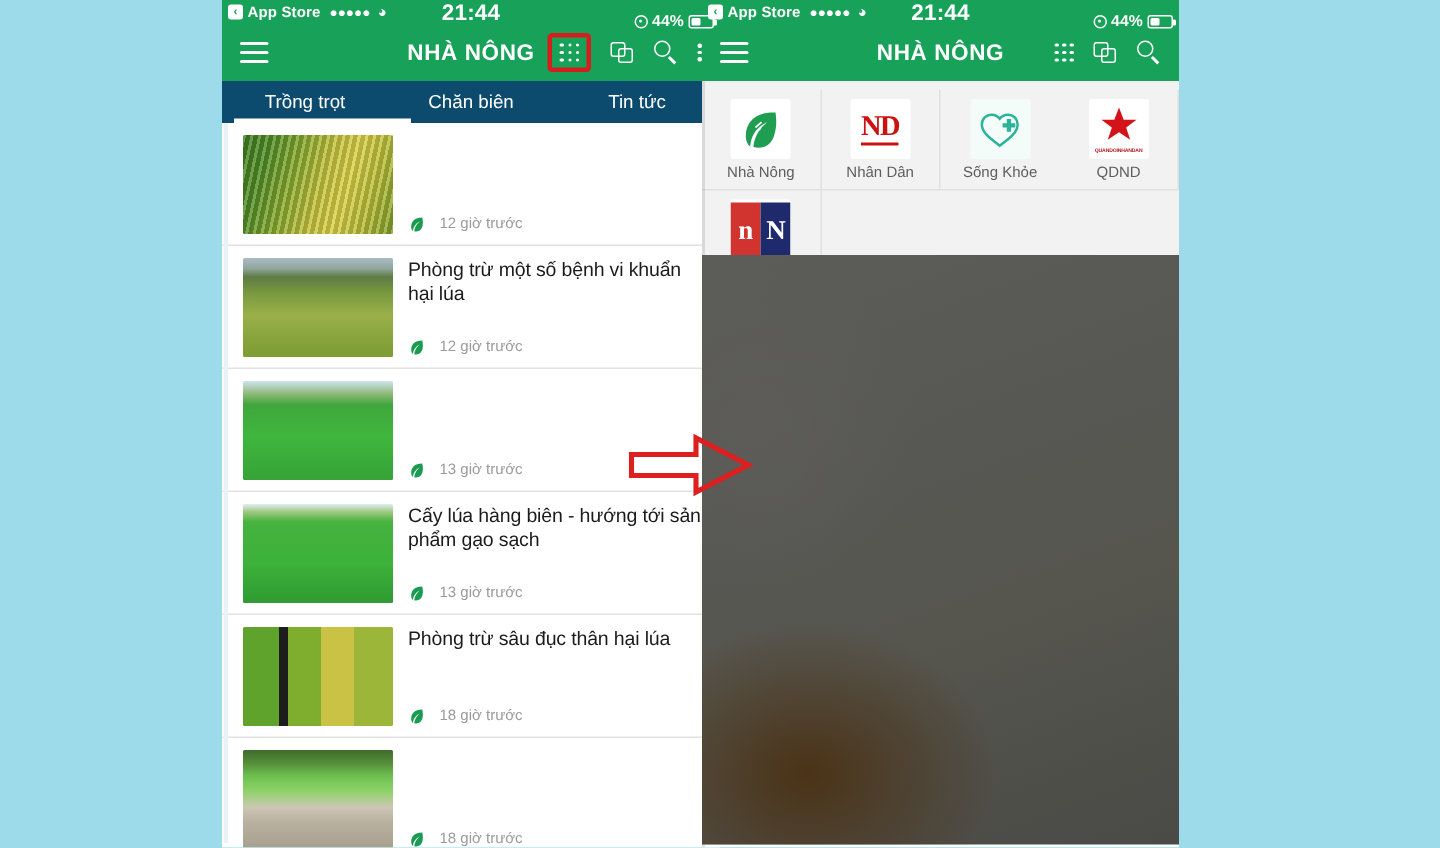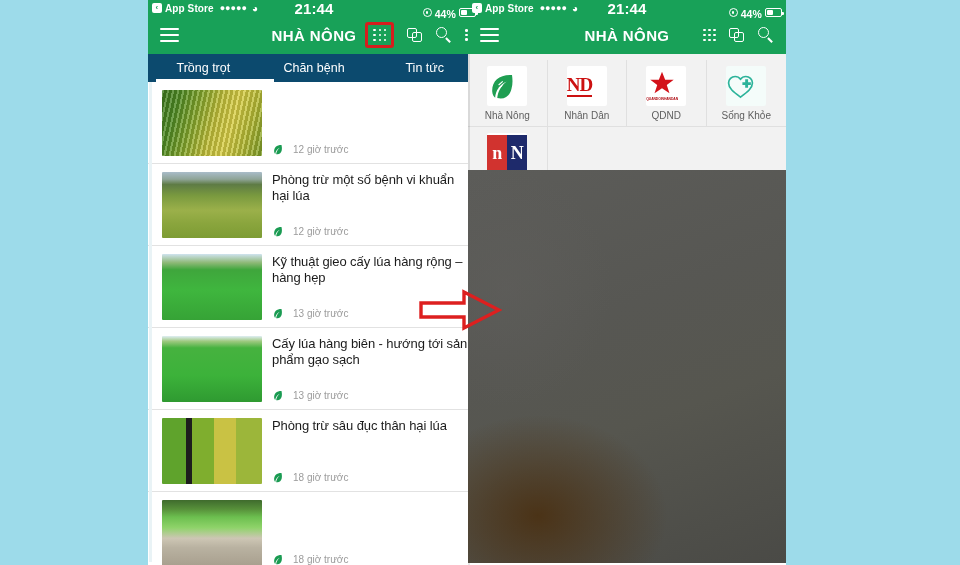--- a/index.html
+++ b/index.html
@@ -32,21 +32,21 @@
     margin-right: 3px; font-weight: bold;
   }
   .sb-appstore { font-size: 10px; text-align: right; }
   .sb-dots { margin-left: 6px; letter-spacing: 0px; font-size: 9px; }
   .sb-wifi { margin-left: 5px; font-size: 10px; }
   .sb-time {
     position: absolute; left: 0; right: 0; text-align: center;
     font-size: 15px; font-weight: bold;
   }
   .sb-right {
-    margin-left: auto; display: flex; align-items: flex-start; gap: 3px;
+    margin-left: auto; display: flex; align-items: center; gap: 3px;
     position: relative; z-index: 2; margin-top: 12px;
   }
   .sb-loc {
     width: 9px; height: 9px; border: 1.2px solid #fff; border-radius: 50%;
     position: relative;
   }
   .sb-loc::after {
     content: ""; position: absolute; left: 2.2px; top: 2.2px;
     width: 2.6px; height: 2.6px; background: #fff; border-radius: 50%;
   }
@@ -142,21 +142,21 @@
     border-bottom: 1px solid #d4d4d4;
   }
   .drawer-row { display: flex; }
   .drawer-cell {
     width: 79.5px; padding: 6px 2px 5px; text-align: center;
     border-right: 1px solid #e0e0e0; cursor: pointer;
   }
   .drawer-cell.last { border-right: none; }
   .drawer-cell .app-ico {
     width: 40px; height: 40px; margin: 0 auto 4px; border-radius: 2px;
-    background: #ffffff; display: flex; align-items: center; 
+    background: #ffffff; display: flex; align-items: center; justify-content: center;
     overflow: hidden;
   }
   .drawer-cell .app-label {
     font-size: 10px; color: #5e5e5e; white-space: nowrap;
   }
 
   
   .darkview {
     position: absolute; left: 0; top: 170px; width: 318px; height: 393px;
     background:
@@ -229,21 +229,21 @@
       <span class="more-icon">
           <i></i>
           <i></i>
           <i></i>
         </span>
     </div>
   </div>
 
   <div class="tabstrip">
     <span class="tab active">Trồng trọt</span>
-    <span class="tab">Chăn bệnh</span>
+    <span class="tab">Chăn biên</span>
     <span class="tab">Tin tức</span>
     <span class="tab-underline"></span>
   </div>
 
   <div class="scroll-rail"></div>
 
   <div class="article-list">
 
     <div class="article">
       <div class="article-thumb" style="background-image:
@@ -276,21 +276,20 @@
       </div>
     </div>
 
     <div class="article">
       <div class="article-thumb" style="background-image:
           linear-gradient(180deg, #cfe3ef 0%, #8fb978 13%, #3fa63c 24%, #3fb63e 55%, #36a336 100%),
           linear-gradient(0deg, transparent 0 62%, rgba(255,255,255,.95) 62% 78%, transparent 78%),
           repeating-linear-gradient(90deg, rgba(255,255,255,.16) 0 3px, rgba(0,0,0,.10) 3px 7px);
           background-blend-mode: normal, normal, overlay;"></div>
       <div class="article-body">
-        <div class="article-title">Kỹ thuật gieo cấy lúa hàng rộng – hàng hẹp</div>
         <div class="article-meta">
           <svg class="leaf-badge" viewBox="0 0 24 24">
             <path d="M19 3C9 3 3.8 8.3 4.3 16.4c.1 2 1 3.6 2.2 4.6 .7-5.9 3.9-10.2 9.1-12.6-4 3.1-6.6 7.3-7.3 12.9 5.6 1.4 9.9-1.6 11.1-7.2C20.3 9.6 19.6 6 19 3z" fill="#1a9b52"></path>
           </svg>
           <span>13 giờ trước</span>
         </div>
       </div>
     </div>
 
     <div class="article">
@@ -406,41 +405,41 @@
       <div class="drawer-cell">
         <div class="app-ico" style="background:#ffffff;">
           <div style="text-align:center;line-height:1;">
             <div style="font-family:'Liberation Serif',serif;font-weight:bold;font-size:19px;color:#cc1111;letter-spacing:-1px;">ND</div>
             <div style="width:25px;height:2px;background:#cc1111;margin:1.5px auto 0;"></div>
           </div>
         </div>
         <div class="app-label">Nhân Dân</div>
       </div>
 
+      <div class="drawer-cell last">
+        <div class="app-ico" style="background:#f4fcfa;">
+          <svg width="29" height="27" viewBox="0 0 26 24">
+            <path d="M13 21.5C6.5 16.8 2.3 13.4 2.3 8.9 2.3 5.4 5 3 8.2 3c1.9 0 3.7 .9 4.8 2.4C14.1 3.9 15.9 3 17.8 3 21 3 23.7 5.4 23.7 8.9c0 4.5-4.2 7.9-10.7 12.6z" fill="none" stroke="#2cb39a" stroke-width="1.5"></path>
+            <path d="M17.2 5.6h2.6v2.5h2.5v2.6h-2.5v2.5h-2.6v-2.5h-2.5V8.1h2.5z" fill="#2cb39a"></path>
+          </svg>
+        </div>
+        <div class="app-label">Sống Khỏe</div>
+      </div>
+
       <div class="drawer-cell">
         <div class="app-ico" style="background:#ffffff;">
           <div style="text-align:center;line-height:1;">
             <svg width="28" height="26" viewBox="0 0 24 24">
                 <path d="M12 1.6 14.9 9.1 22.8 9.1 16.4 13.8 18.9 21.4 12 16.8 5.1 21.4 7.6 13.8 1.2 9.1 9.1 9.1Z" fill="#d3121a"></path>
               </svg>
             <div style="font-size:3.4px;color:#b01017;font-weight:bold;margin-top:-1px;letter-spacing:-.1px;">QUANDOINHANDAN</div>
           </div>
         </div>
         <div class="app-label">QDND</div>
       </div>
-
-      <div class="drawer-cell last">
-        <div class="app-ico" style="background:#f4fcfa;">
-          <svg width="29" height="27" viewBox="0 0 26 24">
-            <path d="M13 21.5C6.5 16.8 2.3 13.4 2.3 8.9 2.3 5.4 5 3 8.2 3c1.9 0 3.7 .9 4.8 2.4C14.1 3.9 15.9 3 17.8 3 21 3 23.7 5.4 23.7 8.9c0 4.5-4.2 7.9-10.7 12.6z" fill="none" stroke="#2cb39a" stroke-width="1.5"></path>
-            <path d="M17.2 5.6h2.6v2.5h2.5v2.6h-2.5v2.5h-2.6v-2.5h-2.5V8.1h2.5z" fill="#2cb39a"></path>
-          </svg>
-        </div>
-        <div class="app-label">Sống Khỏe</div>
-      </div>
     </div>
 
     <div class="drawer-row" style="border-top:1px solid #e0e0e0;">
       <div class="drawer-cell">
         <div class="app-ico" style="background:#ffffff;padding:0;">
           <div style="display:flex;width:40px;height:36px;">
             <div style="flex:1;background:#d1332f;display:flex;align-items:center;justify-content:center;color:#fff;font-family:'Liberation Serif',serif;font-weight:bold;font-size:18px;">n</div>
             <div style="flex:1;background:#1e2a6b;display:flex;align-items:center;justify-content:center;color:#fff;font-family:'Liberation Serif',serif;font-weight:bold;font-size:18px;">N</div>
           </div>
         </div>

